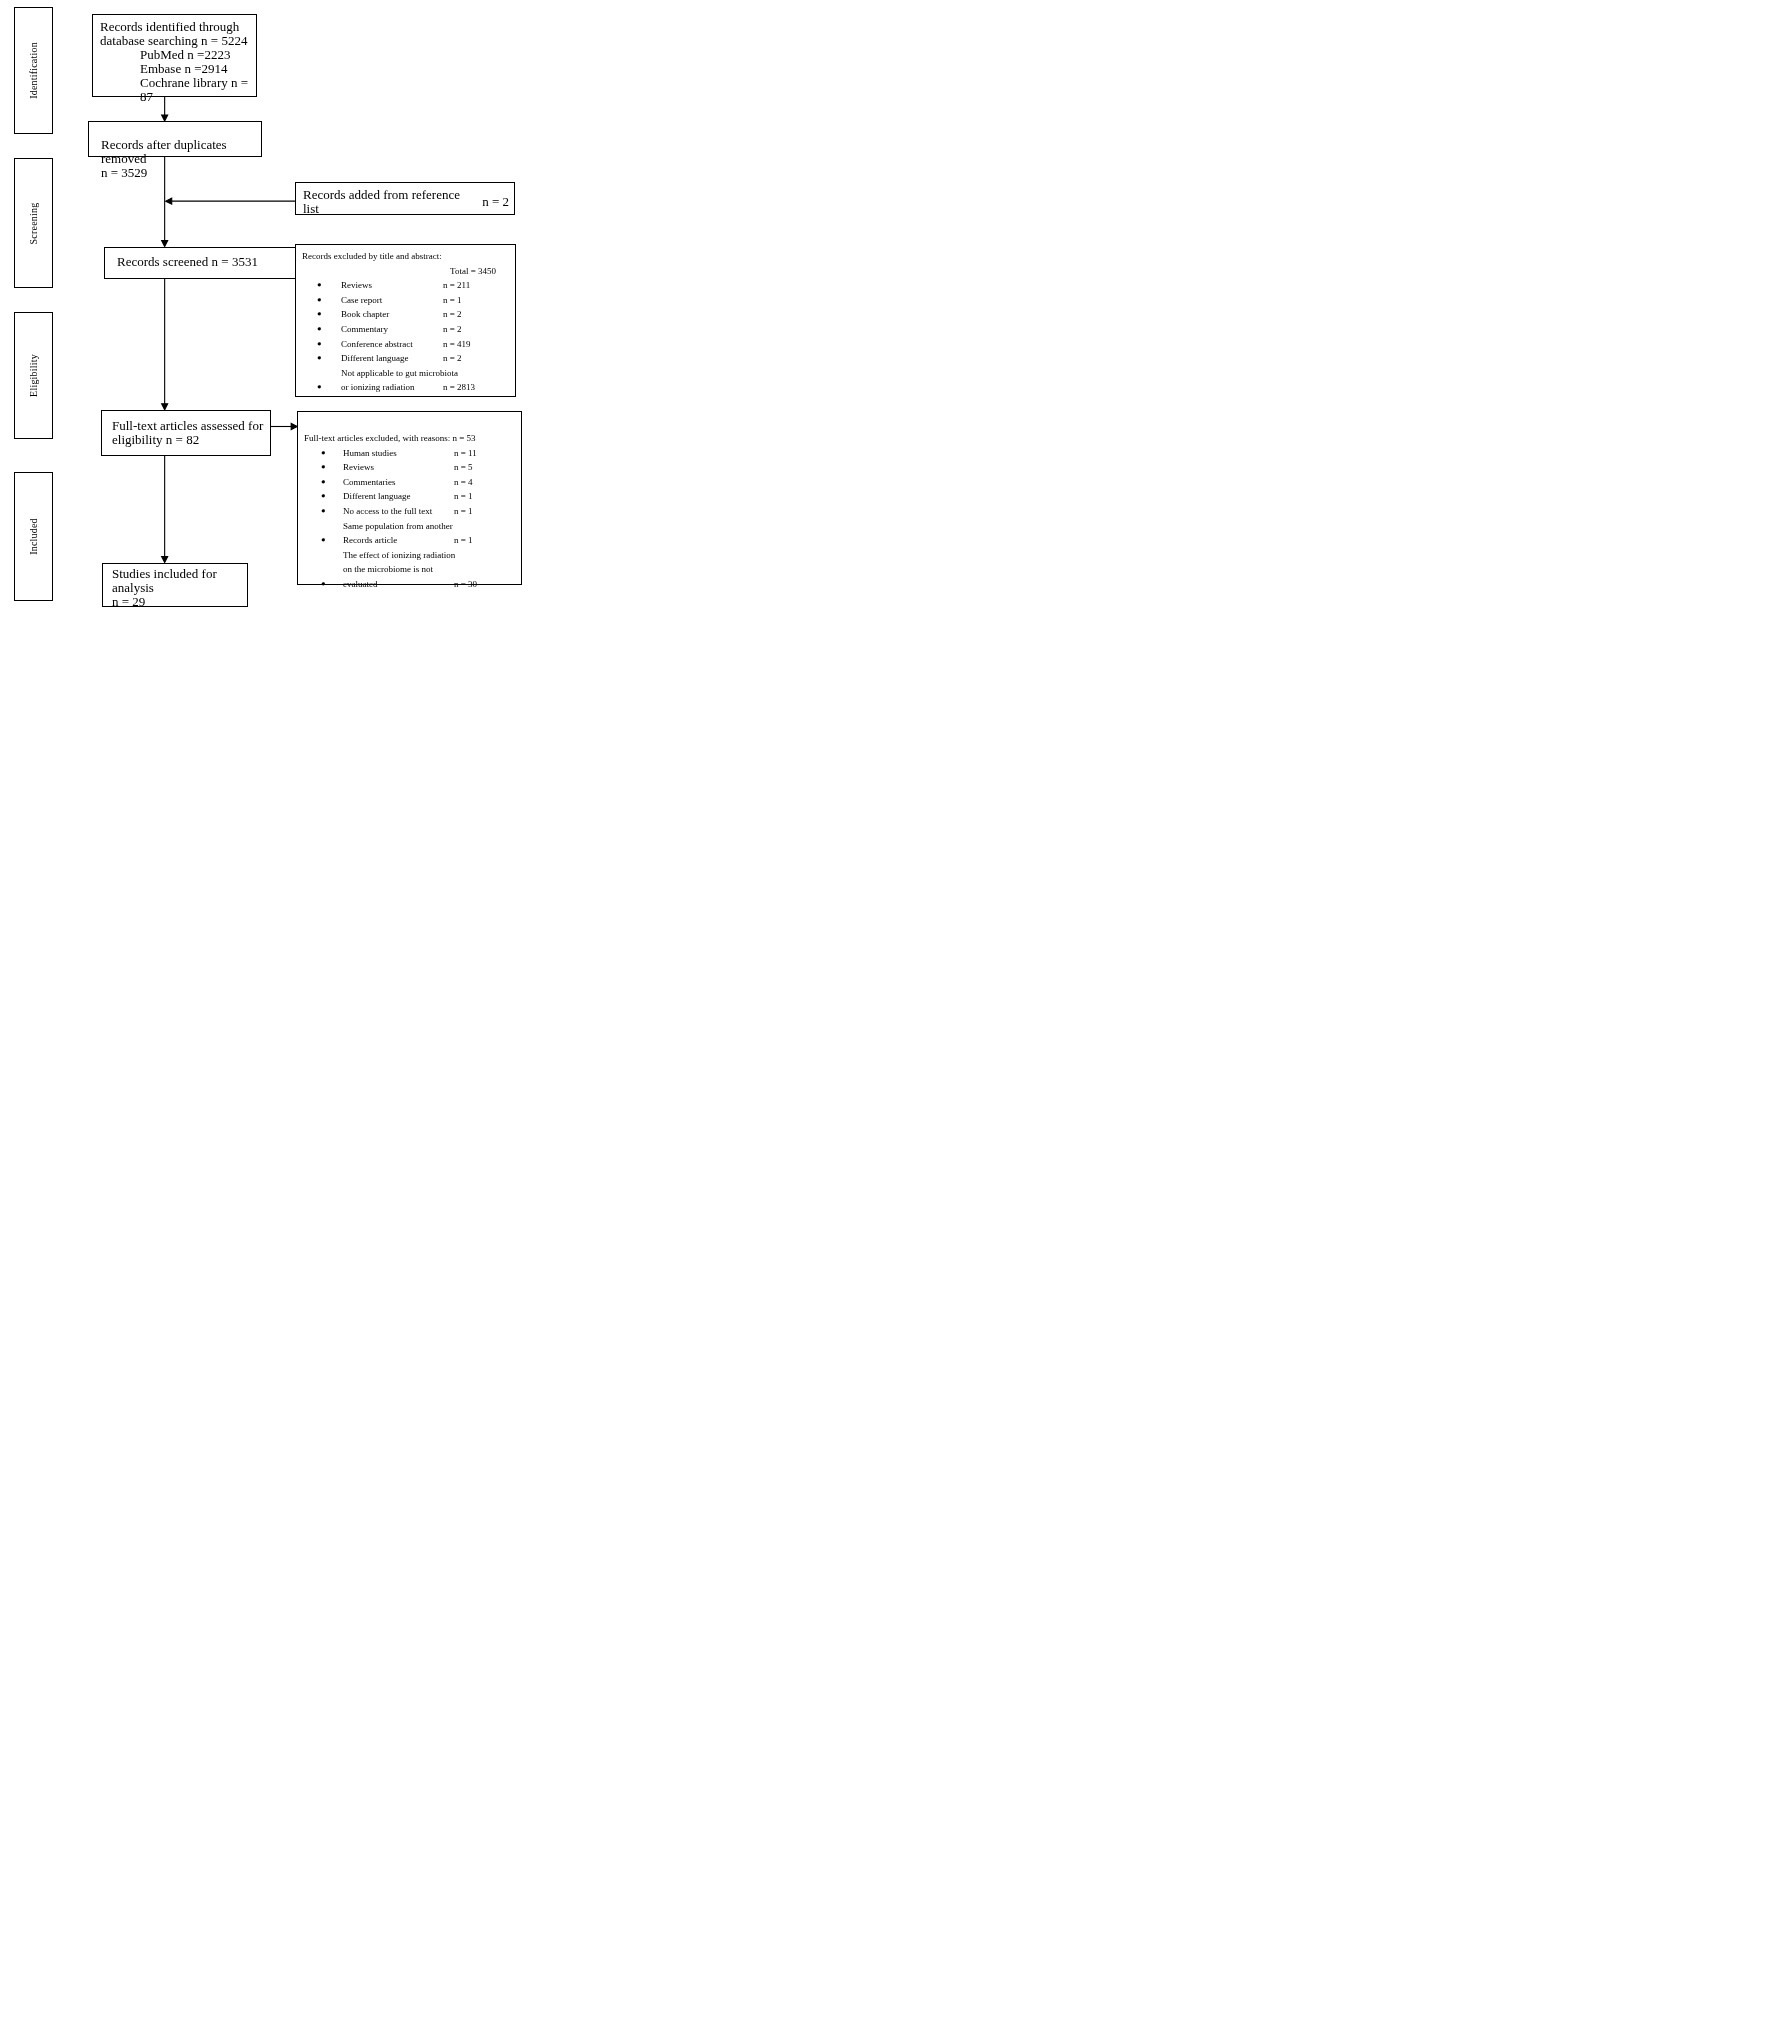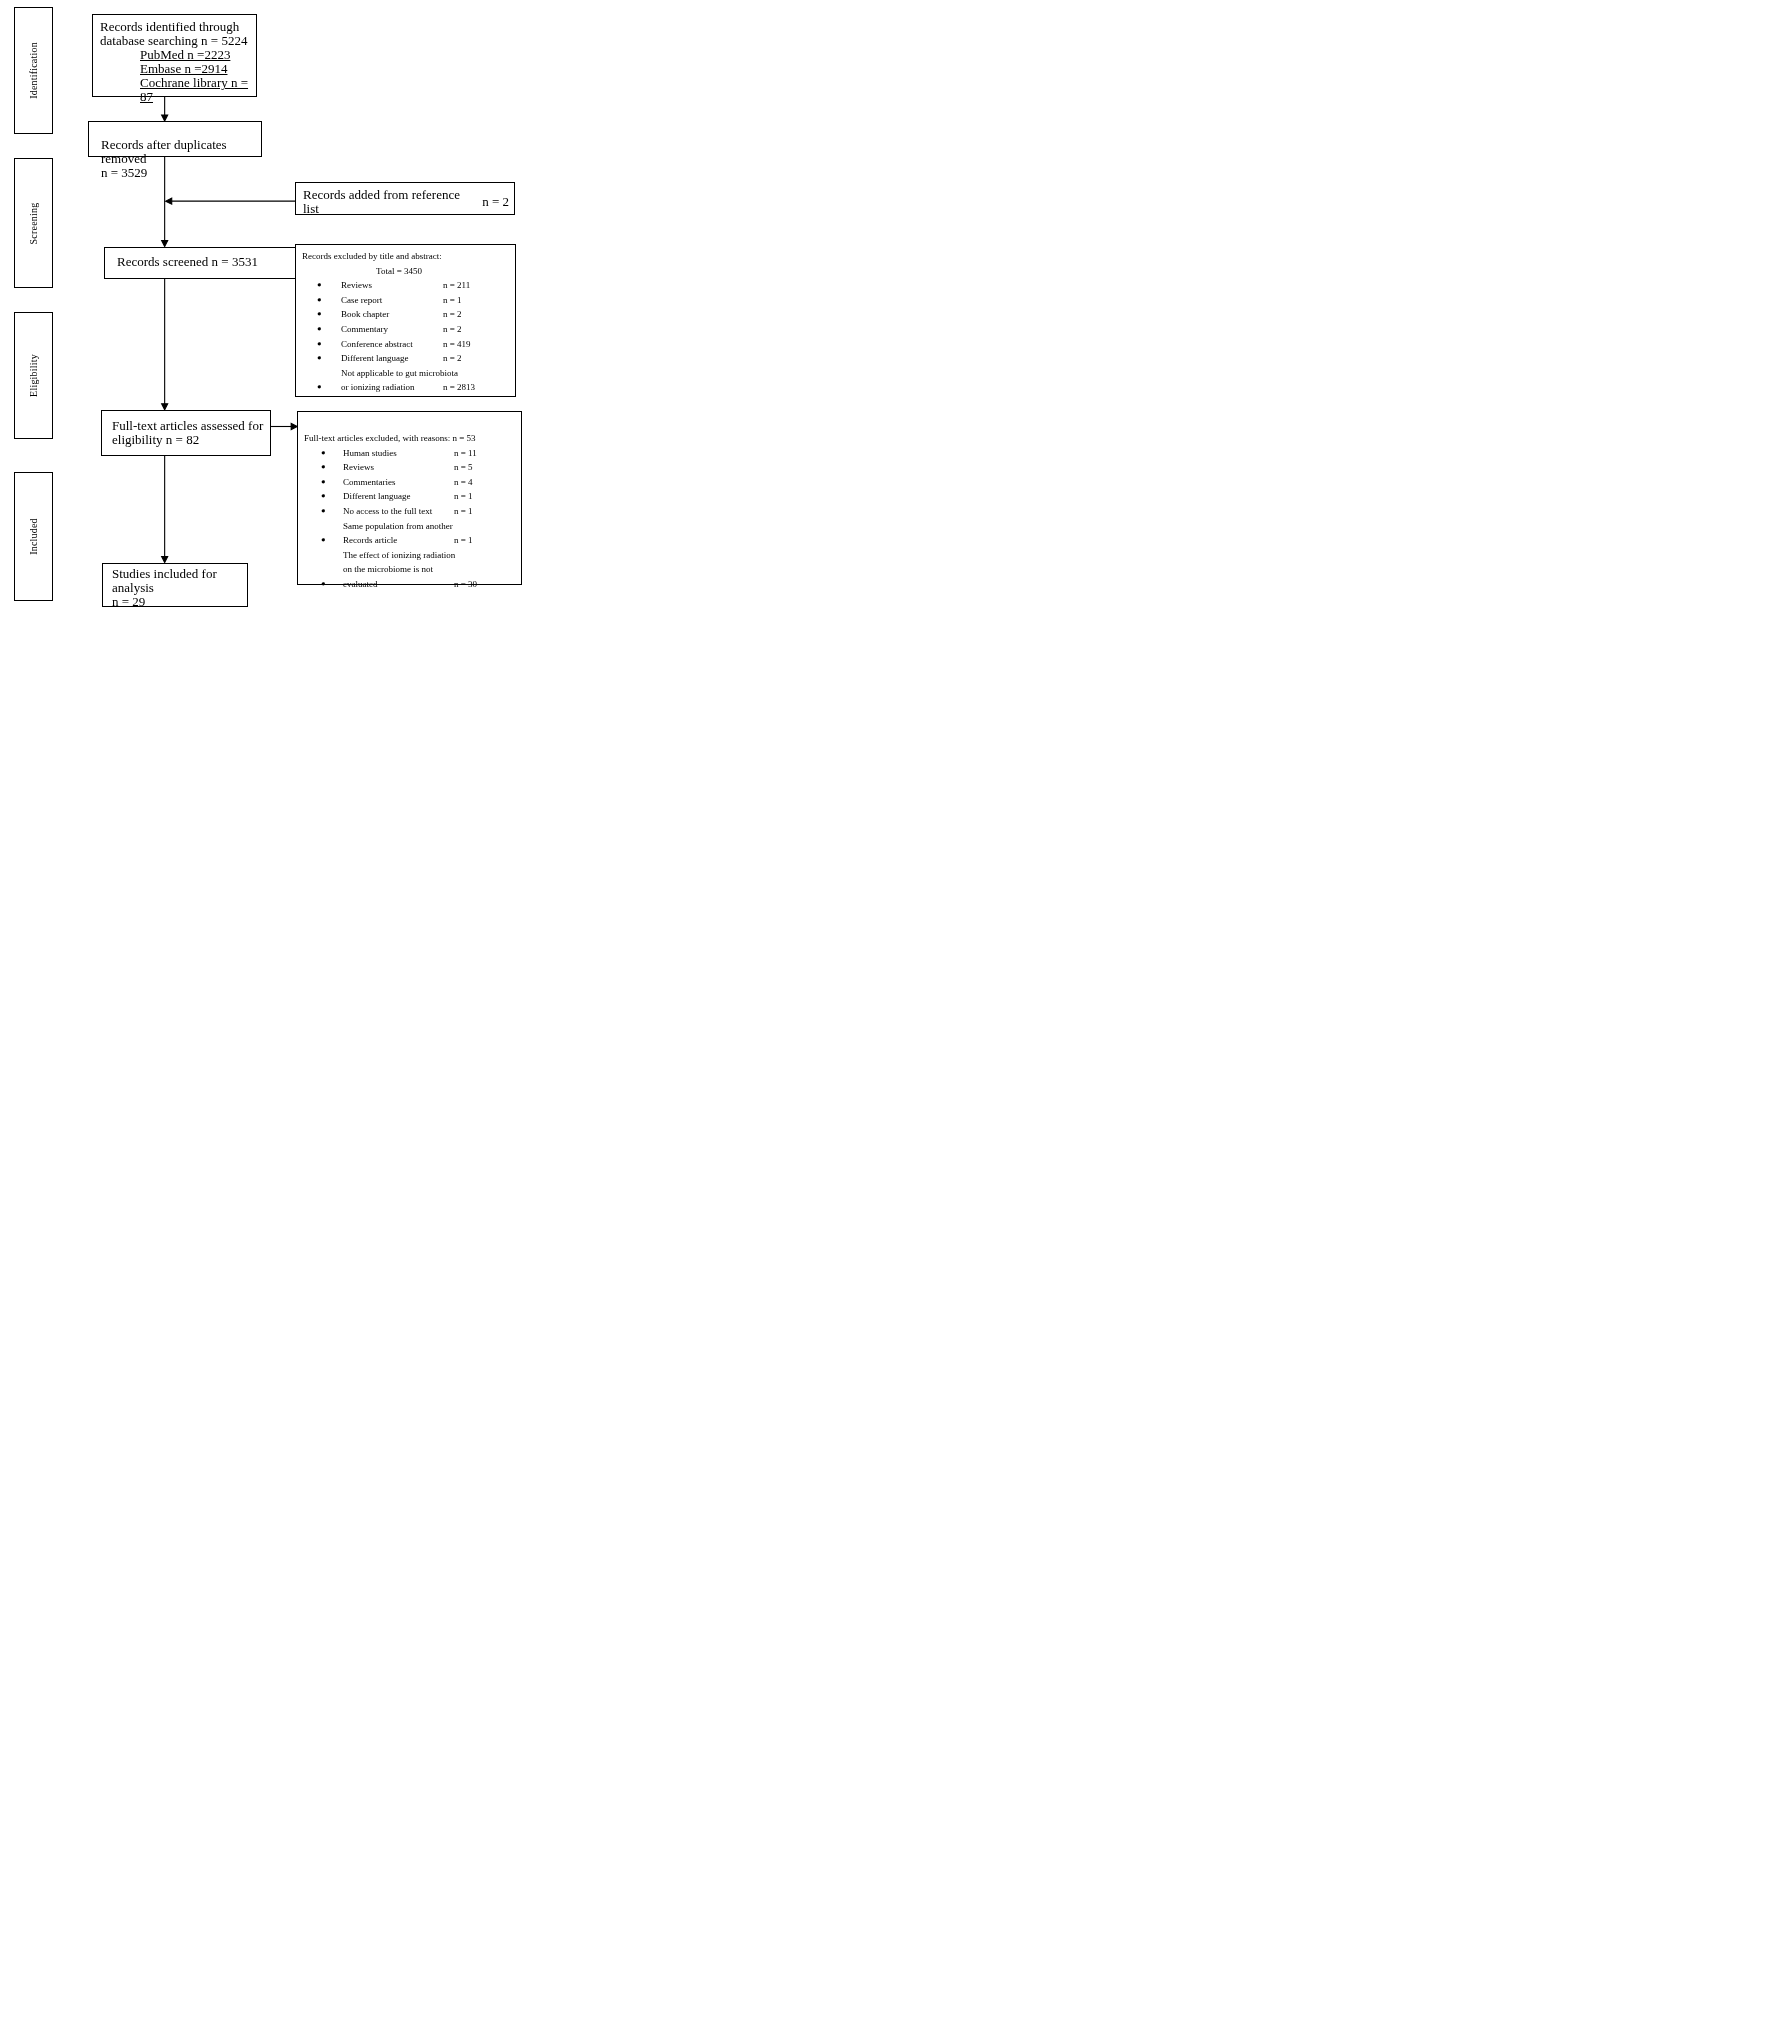--- a/index.html
+++ b/index.html
@@ -13,34 +13,34 @@
   .stagebox .rot{transform:rotate(-90deg);white-space:nowrap;font-size:10px;letter-spacing:0.2px;}
 
   
   #stage-identification{left:14px;top:6.6px;width:39px;height:127px;}
   #stage-screening{left:14px;top:158px;width:39px;height:130px;}
   #stage-eligibility{left:14px;top:312px;width:39px;height:127px;}
   #stage-included{left:14px;top:472px;width:39px;height:129px;}
 
   
   #box-identified{left:92px;top:13.6px;width:165px;height:83px;padding:5.5px 4px 0 7px;}
-  #box-identified .sub{padding-left:40px;text-decoration:underline;}
+  #box-identified .sub{padding-left:40px;}
   #box-duplicates{left:88px;top:121px;width:174px;height:36px;padding:16px 4px 0 12px;}
   #box-screened{left:104px;top:247px;width:200px;height:32px;padding:7px 20px 0 12px;}
   #box-fulltext{left:101px;top:410px;width:170px;height:46px;padding:7.6px 4px 0 10px;}
   #box-included-studies{left:102px;top:563px;width:146px;height:44px;padding:3px 3px 0 9px;font-family:Liberation Serif, serif;}
 
   
   #box-reference{left:295px;top:182px;width:220px;height:33px;padding:6px 5px 0 7px;display:flex;align-items:center;}
   #box-reference .val{margin-left:19px;flex:none;}
   #box-excl1{left:295px;top:244px;width:221px;height:153px;padding:4px 6px 2px 6px;font-size:9px;}
   #box-excl2{left:297px;top:411px;width:225px;height:174px;padding:19px 6px 2px 6px;font-size:9px;}
 
   .excl .hdr{line-height:14.6px;}
-  .excl .total{line-height:14.6px;text-align:center;padding-right:13px;}
+  .excl .total{line-height:14.6px;text-align:right;padding-right:13px;}
   .row{display:flex;align-items:flex-end;line-height:14.6px;}
   #box-excl1 .row{padding-left:15px;}
   #box-excl2 .row{padding-left:17px;}
   .row .bullet{flex:none;width:24px;font-size:7.6px;}
   #box-excl2 .row .bullet{width:22px;}
   .row .bl{flex:1;min-width:0;}
   .row .bl span{display:block;white-space:nowrap;}
   .row .bv{flex:none;width:66px;margin-left:44px;}
   #box-excl2 .row .bv{width:61px;}
 </style>

